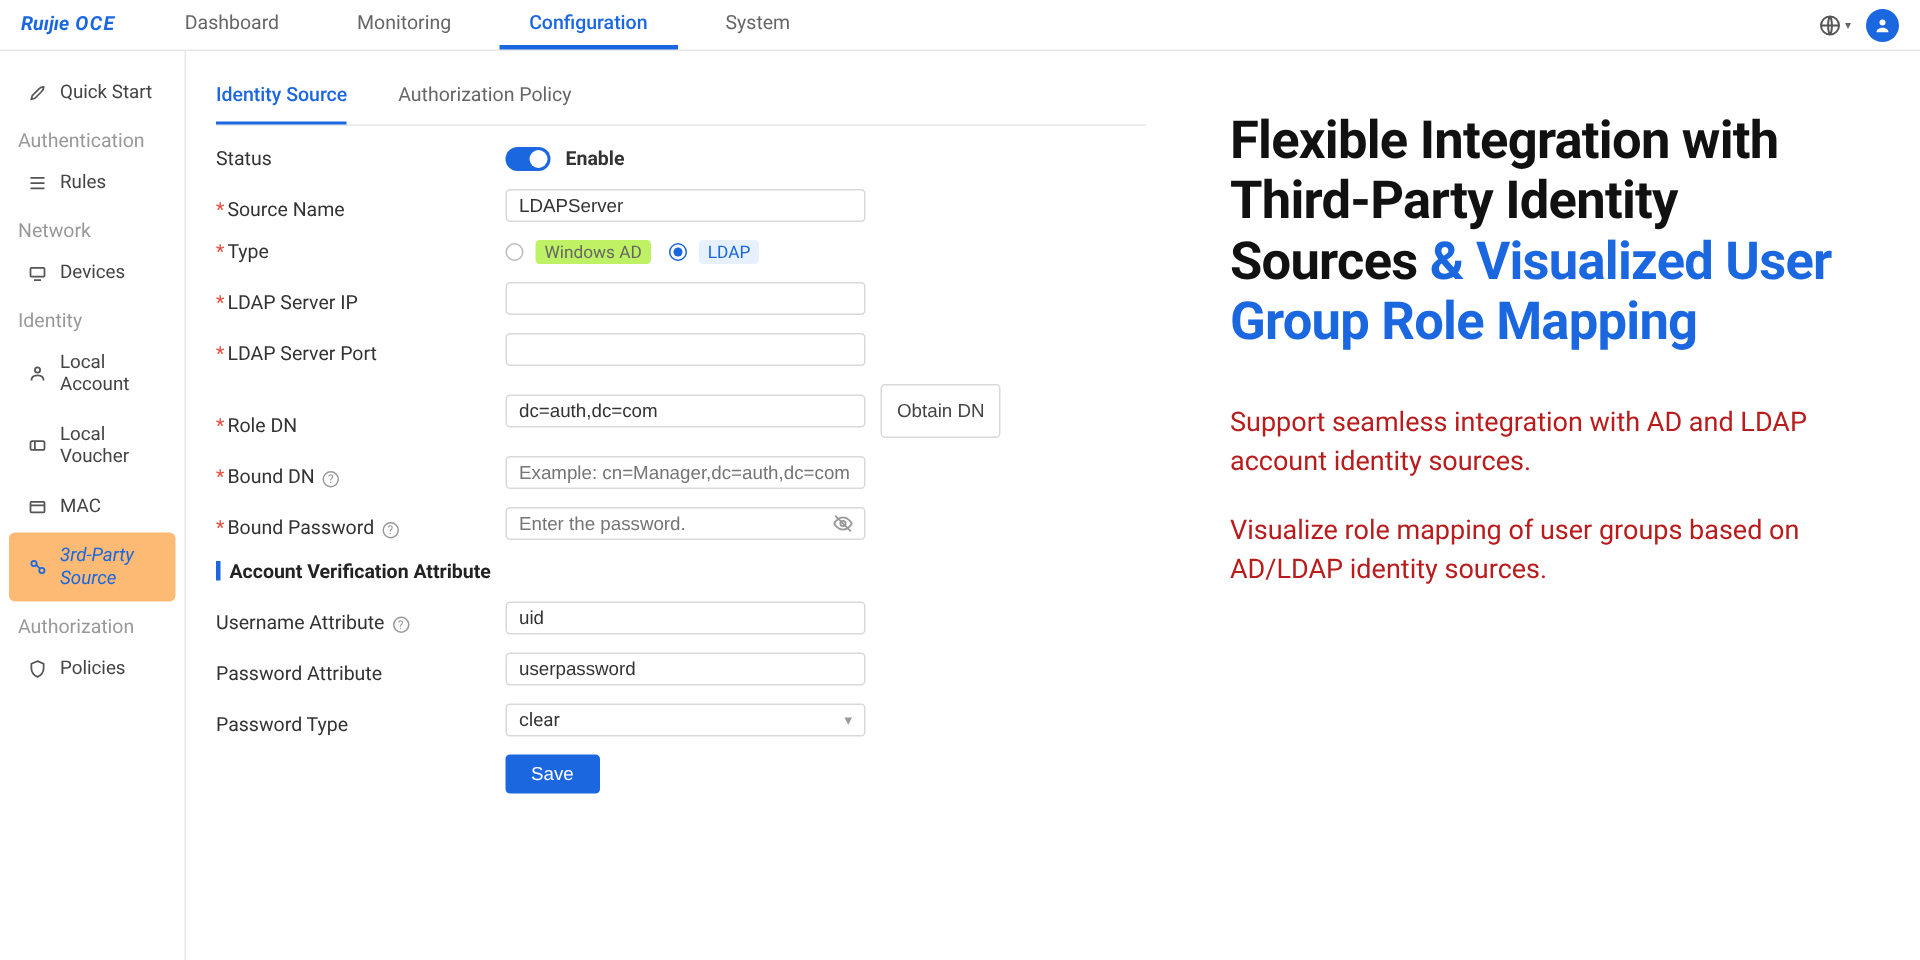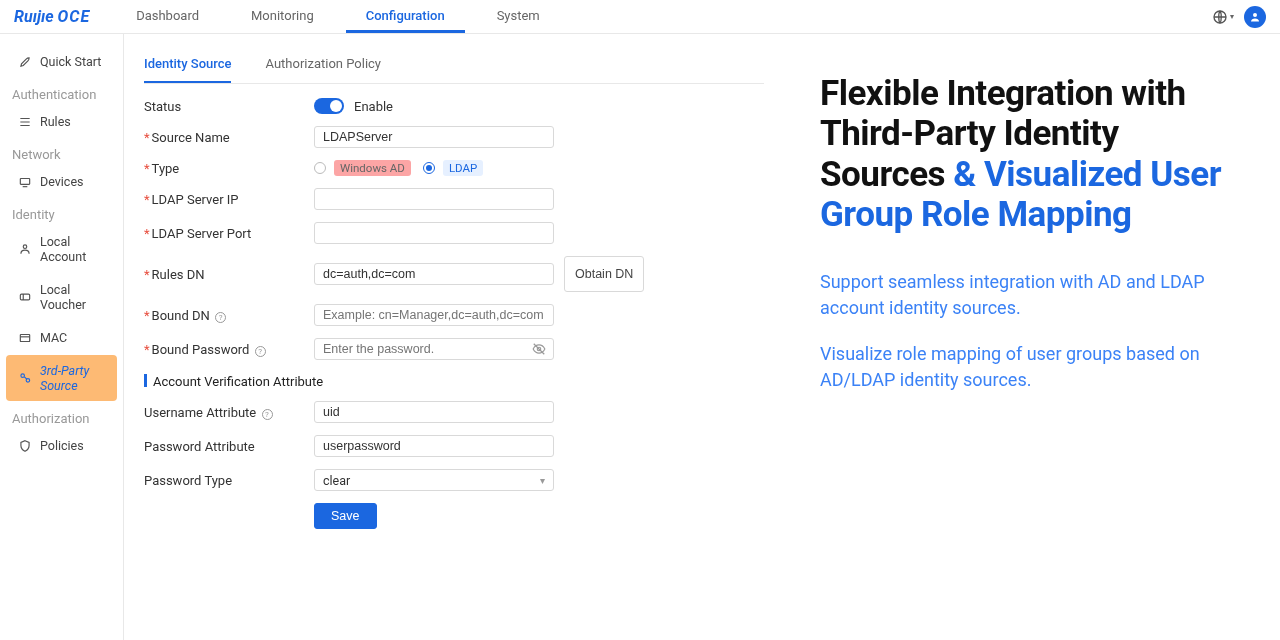--- a/index.html
+++ b/index.html
@@ -1,20 +1,20 @@
 <!DOCTYPE html>
 <html><head>
 <meta charset="utf-8">
 <style>
 * { box-sizing: border-box; margin: 0; padding: 0; }
 body { font-family: -apple-system, BlinkMacSystemFont, "Segoe UI", Roboto, sans-serif; font-size: 13px; color: #333; background: #fff; }
 
 
 .header { height: 34px; display: flex; align-items: center; background: #fff; border-bottom: 1px solid #e8e8e8; position: relative; }
-.logo { display: flex; align-items: center; padding: 0 14px; font-weight: bold; font-style: italic; color: #1b67e0; font-size: 16px; }
+.logo { display: flex; align-items: center; padding: 0 14px; font-weight: bold; font-style: italic; color: #1b67e0; font-size: 13px; }
 .logo .rj { margin-right: 4px; }
 .logo .oce { font-weight: 700; letter-spacing: 1px; }
 .nav { display: flex; height: 100%; margin-left: 12px; gap: 12px; }
 .nav-item { padding: 0 20px; display: flex; align-items: center; color: #666; cursor: pointer; font-size: 13px; border-bottom: 3px solid transparent; height: 100%; }
 .nav-item.active { color: #1b67e0; border-bottom-color: #1b67e0; font-weight: 500; }
 .header-right { margin-left: auto; display: flex; align-items: center; gap: 10px; padding-right: 14px; }
 .globe-icon { width: 16px; height: 16px; }
 .caret { font-size: 8px; color: #666; margin-left: 2px; }
 .avatar { width: 22px; height: 22px; border-radius: 50%; background: #1b67e0; display: flex; align-items: center; justify-content: center; }
 .avatar svg { width: 12px; height: 12px; fill: #fff; }
@@ -27,48 +27,48 @@
 .side-group { font-size: 13px; color: #999; padding: 6px 12px 4px; margin-top: 4px; }
 .side-icon { width: 14px; height: 14px; flex-shrink: 0; }
 
 
 .main { flex: 1; display: flex; overflow: auto; }
 .form-pane { width: 660px; padding: 12px 20px 20px 20px; border-right: 0; }
 .tabs { display: flex; border-bottom: 1px solid #e8e8e8; margin-bottom: 14px; }
 .tab { padding: 10px 0; margin-right: 34px; font-size: 13px; color: #666; cursor: pointer; border-bottom: 2px solid transparent; }
 .tab.active { color: #1b67e0; border-bottom-color: #1b67e0; font-weight: 500; }
 
-.form-row { display: flex; align-items: center; margin-bottom: 12px; }
+.form-row { display: flex; align-items: flex-end; margin-bottom: 12px; gap: 23px; }
 .form-label { width: 170px; flex-shrink: 0; font-size: 13px; color: #333; }
 .req { color: #e74c3c; margin-right: 2px; }
 .form-ctrl { flex: 1; display: flex; align-items: center; gap: 10px; }
 input[type=text], input[type=password], .select { height: 22px; width: 240px; border: 1px solid #d9d9d9; border-radius: 3px; padding: 0 8px; font-size: 12.5px; color: #333; outline: none; }
 .select { display: flex; align-items: center; justify-content: space-between; background: #fff; cursor: pointer; }
-.switch-wrap { display: flex; align-items: center; gap: 10px; }
+.switch-wrap { display: flex; align-items: center; gap: 10px; font-weight: bold; }
 .switch { width: 30px; height: 16px; border-radius: 40px; background: #1b67e0; position: relative; cursor: pointer; }
 .switch::after { content: ""; position: absolute; right: 2px; top: 2px; width: 12px; height: 12px; background: #fff; border-radius: 50%; }
 .radio-group { display: flex; align-items: center; gap: 8px; }
 .radio { width: 12px; height: 12px; border-radius: 50%; border: 1px solid #bbb; display: inline-block; position: relative; }
 .radio.checked { border-color: #1b67e0; }
 .radio.checked::after { content: ""; position: absolute; inset: 2px; border-radius: 50%; background: #1b67e0; }
 .tag { display: inline-block; padding: 1px 6px; border-radius: 3px; font-size: 11.5px; margin-right: 4px; }
-.tag-gray { background: #fca5a5; color: #666; }
+.tag-gray { background: #bef264; color: #666; }
 .tag-blue { background: #e6f0ff; color: #1b67e0; }
 .btn { padding: 4px 10px; border-radius: 3px; border: 1px solid #d9d9d9; background: #fff; cursor: pointer; font-size: 12.5px; color: #444; height: 36px; display: inline-flex; align-items: center; }
 .btn-primary { background: #1b67e0; border-color: #1b67e0; color: #fff; padding: 5px 16px; height: auto; }
 .pw-wrap { position: relative; display: inline-block; }
 .eye-icon { position: absolute; right: 8px; top: 50%; transform: translateY(-50%); width: 14px; height: 14px; color: #999; cursor: pointer; }
 .info-icon { display: inline-block; width: 11px; height: 11px; border: 1px solid #999; border-radius: 50%; font-size: 8px; color: #999; text-align: center; line-height: 10px; margin-left: 2px; }
-.sect-title { display: flex; align-items: flex-start; font-weight: 400; font-size: 13px; color: #222; margin: 14px 0 12px; }
+.sect-title { display: flex; align-items: flex-start; font-weight: 700; font-size: 13px; color: #222; margin: 14px 0 12px; }
 .sect-bar { width: 3px; height: 13px; background: #1b67e0; margin-right: 6px; }
 
 .hero { flex: 1; padding: 40px 36px 0 36px; }
 .hero h1 { font-size: 35px; font-weight: 700; line-height: 1.15; color: #111; margin-bottom: 34px; letter-spacing: -0.5px; }
 .hero h1 .bl { color: #1b67e0; }
-.hero p { font-size: 18px; color: #3b82f6; line-height: 1.45; margin-bottom: 18px; margin-top: 20px; }
+.hero p { font-size: 18px; color: #b91c1c; line-height: 1.45; margin-bottom: 18px; margin-top: 20px; }
 </style>
 </head>
 <body>
 
 <div class="header">
   <div class="logo">
     <span class="rj">Ruıjıe</span>
     <span class="oce">OCE</span>
   </div>
   <div class="nav">
@@ -200,21 +200,21 @@
       </div>
 
       <div class="form-row">
         <div class="form-label"><span class="req">*</span><span>LDAP Server Port</span></div>
         <div class="form-ctrl">
             <input type="text" value="" style="">
           </div>
       </div>
 
       <div class="form-row">
-        <div class="form-label"><span class="req">*</span><span>Rules DN</span></div>
+        <div class="form-label"><span class="req">*</span><span>Role DN</span></div>
         <div class="form-ctrl">
           <input type="text" value="dc=auth,dc=com" style="">
           <button class="btn">Obtain DN</button>
         </div>
       </div>
 
       <div class="form-row">
         <div class="form-label"><span class="req">*</span><span>Bound DN</span> <span class="info-icon">?</span></div>
         <div class="form-ctrl">
             <input type="text" placeholder="Example: cn=Manager,dc=auth,dc=com" style="">

